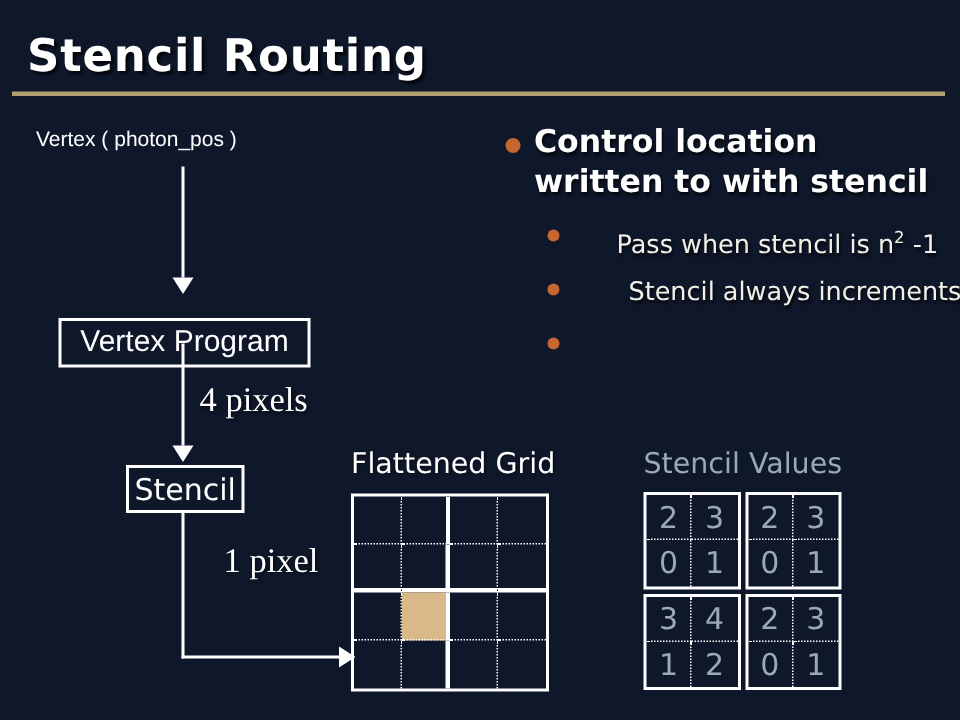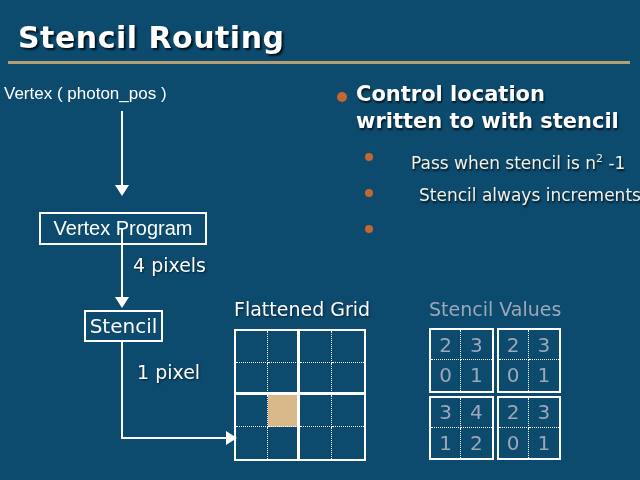--- a/index.html
+++ b/index.html
@@ -5,30 +5,30 @@
   html,body{margin:0;padding:0;}
   body{width:640px;height:480px;font-family:"DejaVu Sans",sans-serif;}
   .slide{position:relative;width:640px;height:480px;background:#0B3565;overflow:hidden;}
 
   
   .title{position:absolute;left:18px;top:20px;font-size:30px;font-weight:bold;color:#fff;
          text-shadow:2px 2px 2px rgba(0,0,0,.75);letter-spacing:.5px;}
   .gold-rule{position:absolute;left:8px;top:61px;width:622px;height:3px;background:#B3A072;}
 
   
-  .vertex-label{position:absolute;left:4px;top:84px;color:#fff;font-size:17px;
+  .vertex-label{position:absolute;left:24px;top:84px;color:#fff;font-size:14px;
                 font-family:"Liberation Sans",sans-serif;}
   .flow-box{position:absolute;border:2px solid #fff;color:#fff;display:flex;
             align-items:center;justify-content:center;box-sizing:border-box;}
   .vp-box{left:39px;top:196px;width:168px;height:33px;font-size:20px;
           font-family:"Liberation Sans",sans-serif;margin-top:16px;}
   .st-box{left:84px;top:310px;width:79px;height:32px;font-size:20px;}
-  .edge-label{position:absolute;color:#fff;font-size:19px;text-shadow:1px 1px 2px rgba(0,0,0,.55);}
+  .edge-label{position:absolute;color:#fff;font-size:23px;text-shadow:1px 1px 2px rgba(0,0,0,.55);font-family:Liberation Serif, serif;}
   .lbl-4px{left:133px;top:254px;}
-  .lbl-1px{left:137px;top:361px;text-align:right;}
+  .lbl-1px{left:149px;top:361px;text-align:right;}
 
   
   .vline{position:absolute;width:2px;background:#fff;}
   .hline{position:absolute;height:2px;background:#fff;}
   .arrow-down{position:absolute;width:0;height:0;border-left:7px solid transparent;
               border-right:7px solid transparent;border-top:11px solid #fff;}
   .arrow-right{position:absolute;width:0;height:0;border-top:7px solid transparent;
                border-bottom:7px solid transparent;border-left:11px solid #fff;}
 
   
@@ -68,21 +68,21 @@
   .quad{border:2px solid #fff;box-sizing:border-box;
         display:grid;grid-template-columns:1fr 1fr;grid-template-rows:1fr 1fr;}
   .quad .cell{box-sizing:border-box;display:flex;align-items:center;justify-content:center;
               color:#9AA8B8;font-size:20px;}
   .quad .cell:nth-child(1),.quad .cell:nth-child(3){border-right:1px dotted #fff;}
   .quad .cell:nth-child(1),.quad .cell:nth-child(2){border-bottom:1px dotted #fff;}
 </style>
 </head>
 <body>
 
-<div class="slide" style="background: #0c4a6e;">
+<div class="slide" style="background: #0f172a;">
 
   <div class="title">Stencil Routing</div>
   <div class="gold-rule"></div>
 
   <div class="vertex-label">Vertex ( photon_pos )</div>
 
   <div class="vline" style="left:121px;top:111px;height:74px;"></div>
   <div class="arrow-down" style="left:115px;top:185px;"></div>
 
   <div class="flow-box vp-box">

